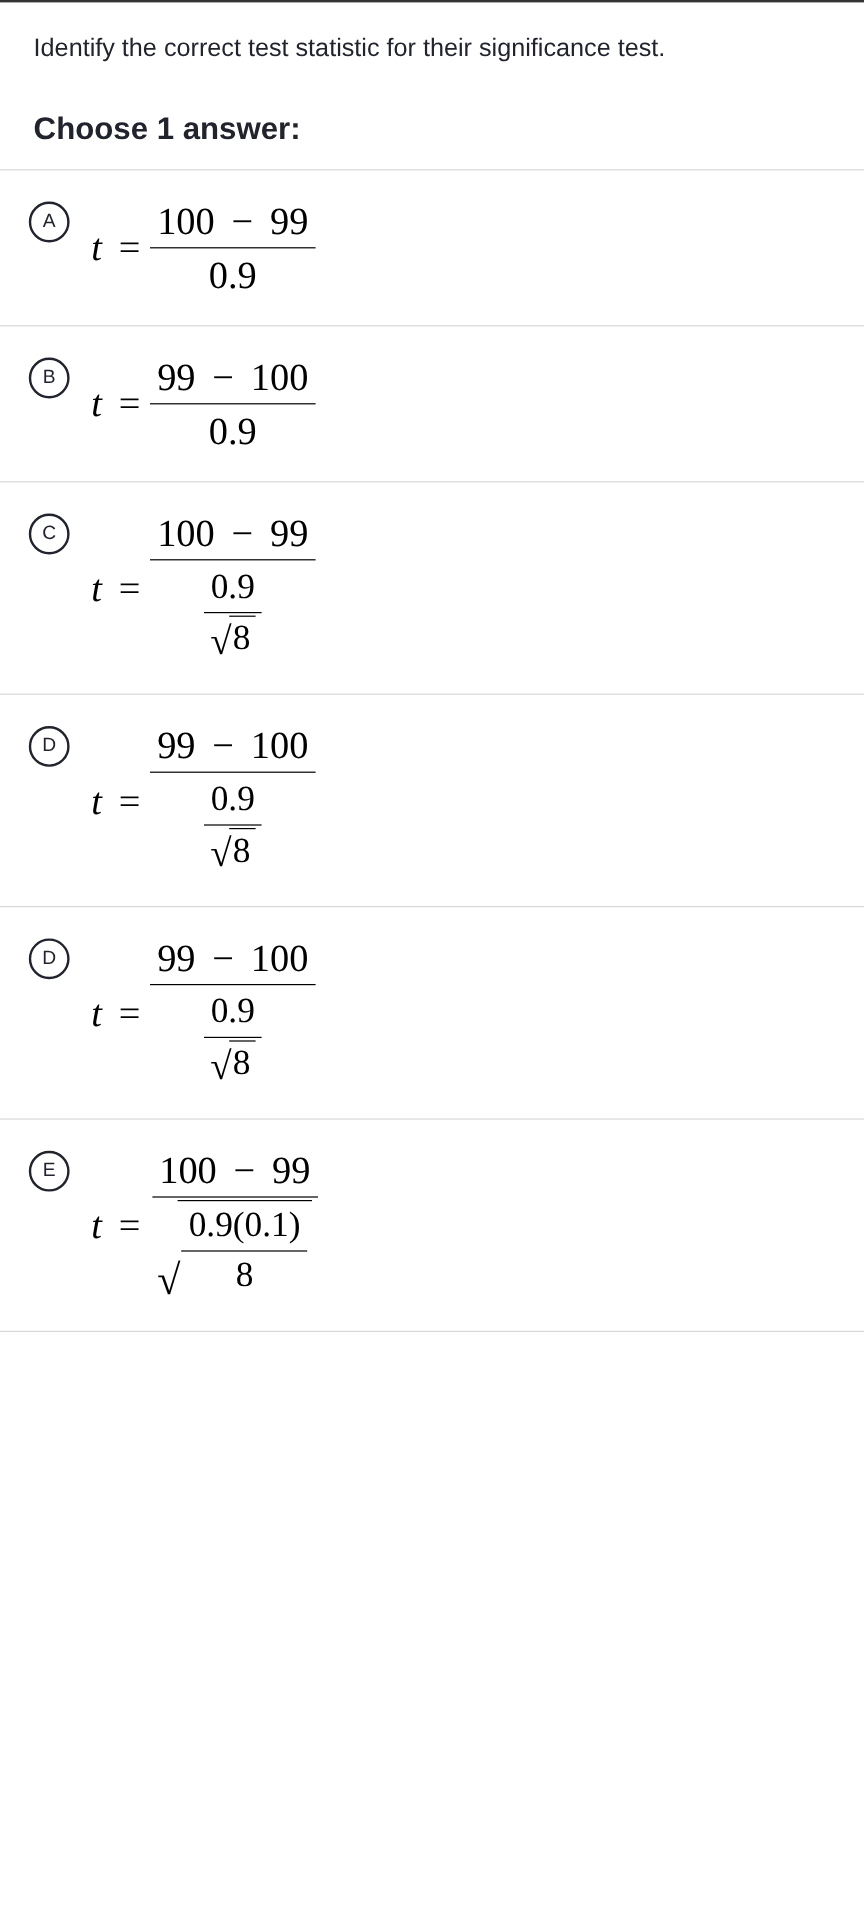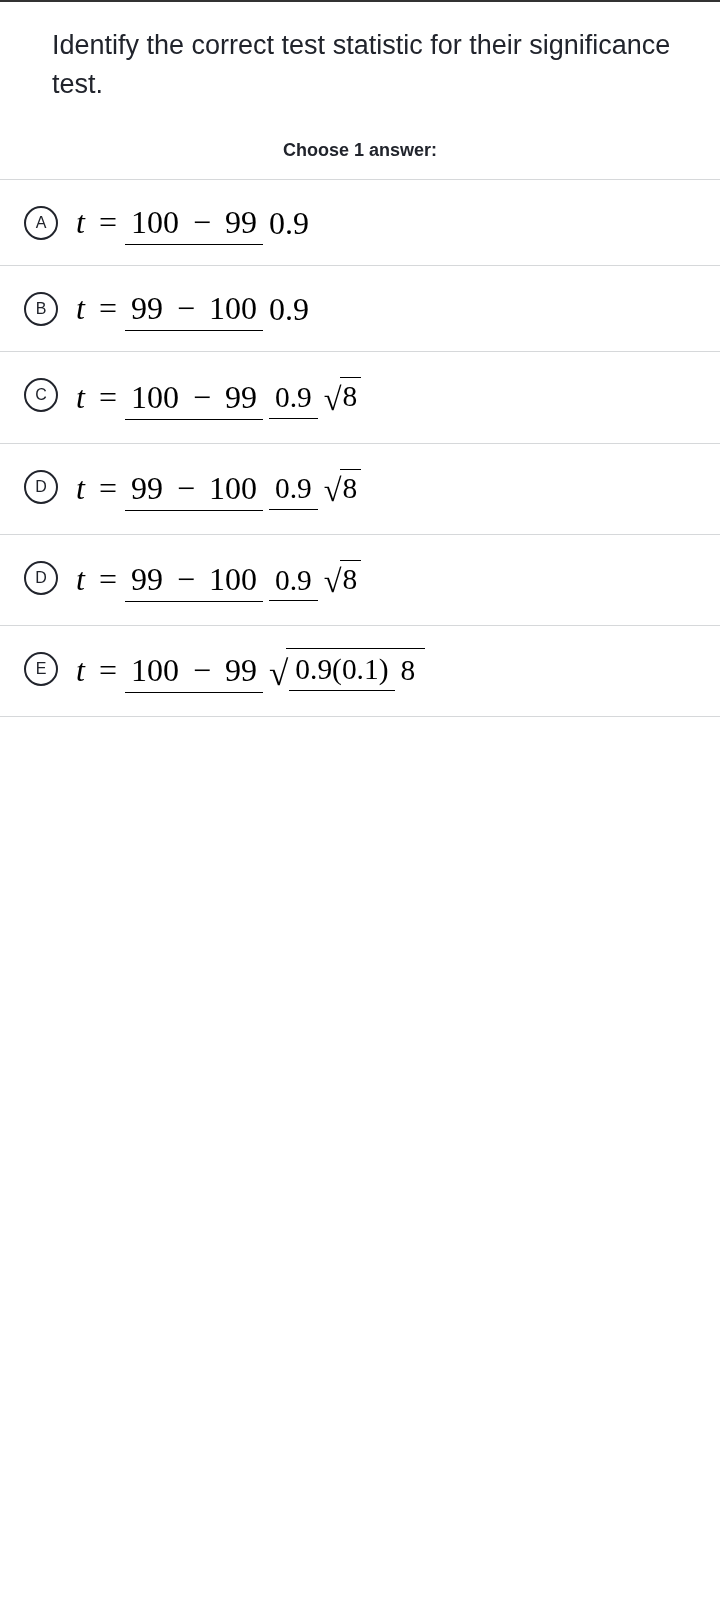--- a/index.html
+++ b/index.html
@@ -12,32 +12,30 @@
 .top-border { border-top: 2px solid #333; }
 .content { padding: 24px 28px 0; }
 .intro {
   font-size: 27px;
   line-height: 1.5;
   color: #3b3e40;
   margin-bottom: 40px;
 }
 .intro .tvar { font-family: "Times New Roman", Georgia, serif; font-style: italic; font-size: 30px; }
 .prompt {
-  font-size: 27px;
+  font-size: 21px;
   line-height: 1.45;
   color: #21242c;
   margin-bottom: 36px;
-  margin-left: 24px;
 }
 .choose-label {
-  font-size: 18px;
+  font-size: 26px;
   font-weight: 700;
   margin-bottom: 18px;
   padding: 0 28px;
-  text-align: center;
 }
 .option {
   border-top: 1px solid #d6d8da;
   padding: 20px 24px;
   display: flex;
   align-items: flex-start;
   gap: 18px;
   cursor: pointer;
 }
 .option:last-child { border-bottom: 1px solid #d6d8da; }
@@ -55,21 +53,21 @@
   font-family: "Times New Roman", Georgia, serif;
   font-size: 32px;
   display: flex;
   align-items: center;
   color: #000;
 }
 .t-eq { font-style: italic; margin-right: 6px; }
 .eq { margin: 0 8px; }
 .frac {
   display: inline-flex;
-  flex-direction: row;
+  flex-direction: column;
   align-items: center;
   vertical-align: middle;
   justify-content: flex-end;
 }
 .frac .num, .frac .den {
   padding: 2px 6px;
   text-align: center;
   line-height: 1.25;
 }
 .frac .num { border-bottom: 1.5px solid #000; }

